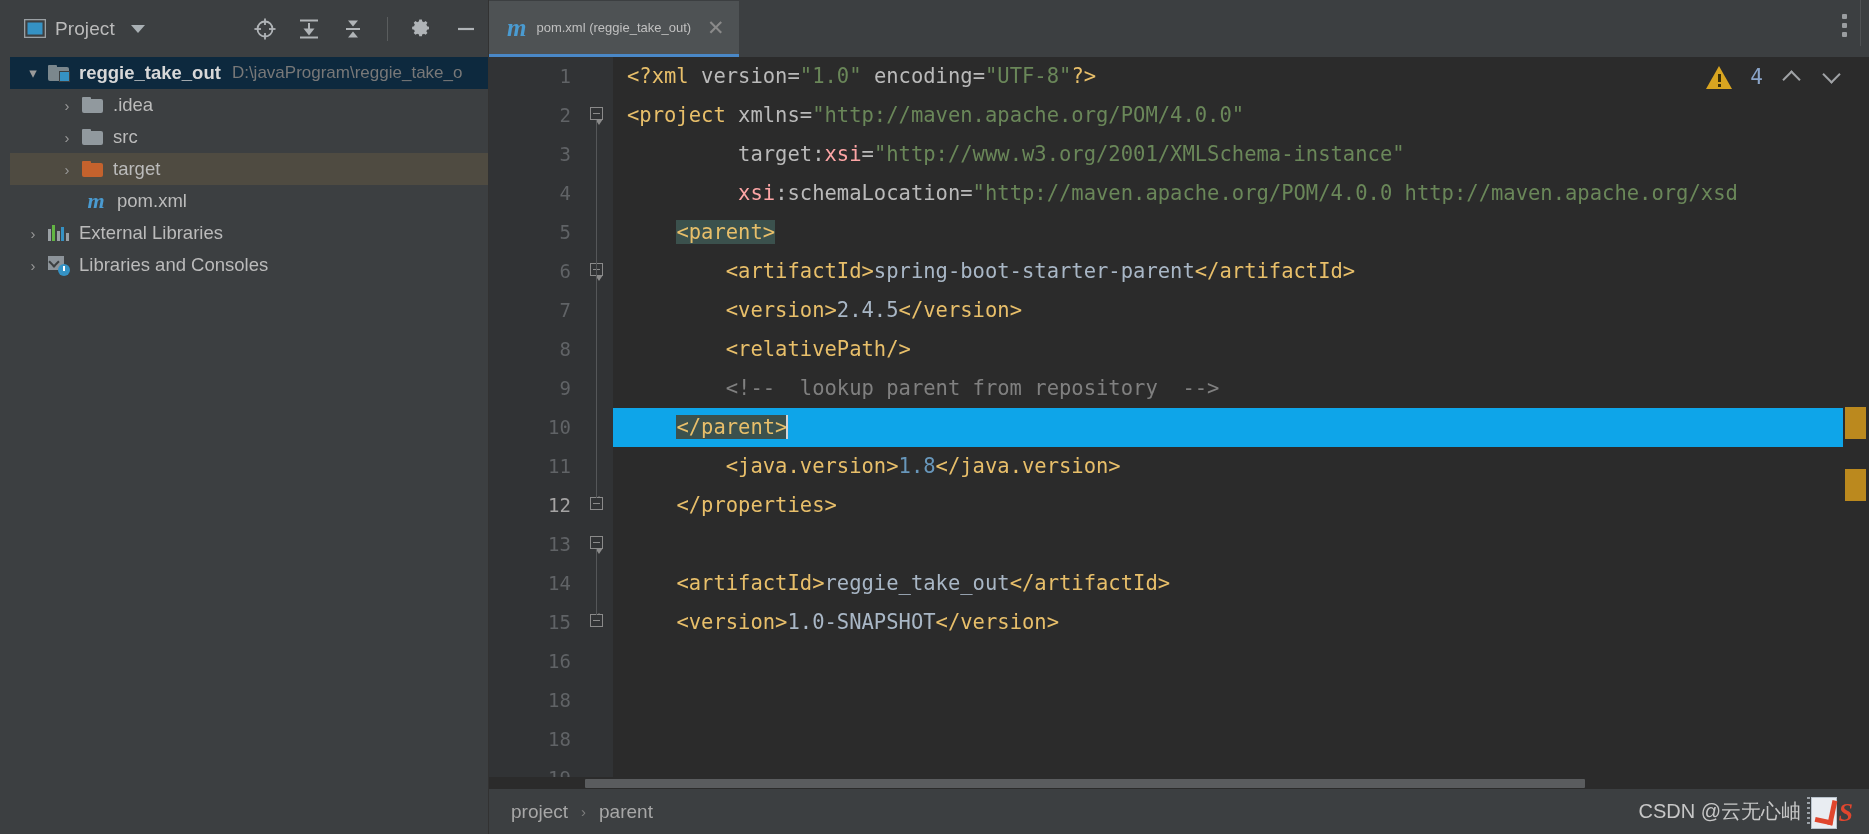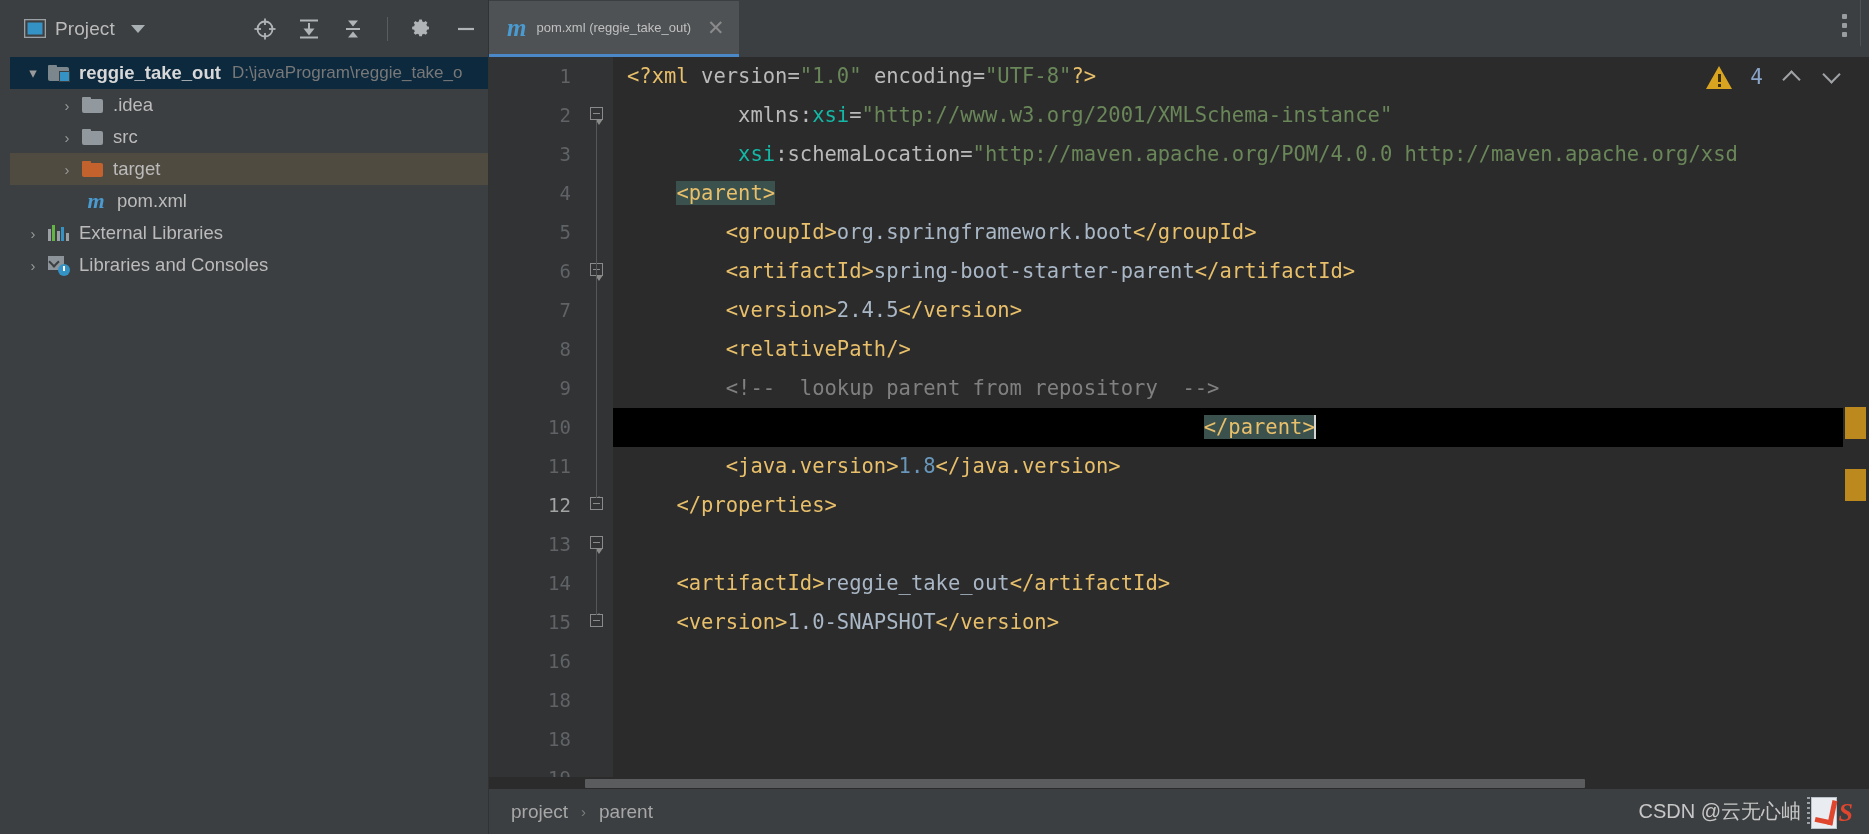--- a/index.html
+++ b/index.html
@@ -95,24 +95,24 @@
   .fold .box::after{content:"";position:absolute;left:2px;top:5px;width:7px;height:1px;background:#8a8a8a;}
   .fold.down::before{content:"";position:absolute;left:5px;top:12px;border-left:4px solid transparent;
      border-right:4px solid transparent;border-top:6px solid #8a8a8a;}
   .fold.up::before{content:"";position:absolute;left:5px;top:-1px;border-left:4px solid transparent;
      border-right:4px solid transparent;border-bottom:5px solid #8a8a8a;}
   .fold-line{position:absolute;left:11px;top:0;width:1px;background:#555759;}
 
   .code{flex:1 1 auto;position:relative;background:#2b2b2b;overflow:hidden;
         font-family:"DejaVu Sans Mono","Liberation Mono",monospace;font-size:20.5px;}
   .cline{height:39px;line-height:39px;white-space:pre;padding-left:14px;box-sizing:border-box;}
-  .cline.cur{background:#000000;text-align:center;}
+  .cline.cur{background:#0ea5e9;}
   .t-tag{color:#e8bf6a;}
   .t-attr{color:#bababa;}
-  .t-ns{color:#14b8a6;margin-top:24px;}
+  .t-ns{color:#fca5a5;margin-top:24px;}
   .t-val{color:#6a8759;}
   .t-txt{color:#a9b7c6;}
   .t-cmt{color:#808080;}
   .t-num{color:#6897bb;}
   .hl-match{background:#3b514d;}
   .caret{display:inline-block;width:2px;height:24px;background:#d4d4d4;vertical-align:-5px;margin-left:-1px;}
 
   
   .stripe{width:26px;flex:0 0 26px;background:#2b2b2b;position:relative;}
   .stripe .mark{position:absolute;right:3px;width:21px;height:32px;background:#bb891e;}
@@ -359,24 +359,24 @@
             </div>
             <div class="fold up" style="top: 557px;">
               <div class="box"></div>
             </div>
             <div class="fold-line" style="top: 63px; height: 378px;"></div>
             <div class="fold-line" style="top: 219px; height: 222px;"></div>
             <div class="fold-line" style="top: 492px; height: 66px;"></div>
           </div>
         <div class="code" id="codearea">
             <div class="cline"><span class="t-tag">&lt;?xml </span><span class="t-attr">version</span><span class="t-attr">=</span><span class="t-val">"1.0"</span><span class="t-attr"> </span><span class="t-attr">encoding</span><span class="t-attr">=</span><span class="t-val">"UTF-8"</span><span class="t-tag">?&gt;</span></div>
-            <div class="cline">         <span class="t-attr">xmlns:</span><span class="t-ns">xsi</span><span class="t-attr">=</span><span class="t-val">"http://www.w3.org/2001/XMLSchema-instance"</span></div>
+            <div class="cline"><span class="t-tag">&lt;project </span><span class="t-attr">xmlns</span><span class="t-attr">=</span><span class="t-val">"http://maven.apache.org/POM/4.0.0"</span></div>
+            <div class="cline">         <span class="t-attr">target:</span><span class="t-ns">xsi</span><span class="t-attr">=</span><span class="t-val">"http://www.w3.org/2001/XMLSchema-instance"</span></div>
             <div class="cline">         <span class="t-ns">xsi</span><span class="t-attr">:schemaLocation</span><span class="t-attr">=</span><span class="t-val">"http://maven.apache.org/POM/4.0.0 http://maven.apache.org/xsd</span></div>
             <div class="cline">    <span class="t-tag hl-match">&lt;parent&gt;</span></div>
-            <div class="cline">        <span class="t-tag">&lt;groupId&gt;</span><span class="t-txt">org.springframework.boot</span><span class="t-tag">&lt;/groupId&gt;</span></div>
             <div class="cline">        <span class="t-tag">&lt;artifactId&gt;</span><span class="t-txt">spring-boot-starter-parent</span><span class="t-tag">&lt;/artifactId&gt;</span></div>
             <div class="cline">        <span class="t-tag">&lt;version&gt;</span><span class="t-txt">2.4.5</span><span class="t-tag">&lt;/version&gt;</span></div>
             <div class="cline">        <span class="t-tag">&lt;relativePath/&gt;</span></div>
             <div class="cline">        <span class="t-cmt">&lt;!--  lookup parent from repository  --&gt;</span></div>
             <div class="cline cur">    <span class="t-tag hl-match">&lt;/parent&gt;</span><span class="caret"></span></div>
             <div class="cline">        <span class="t-tag">&lt;java.version&gt;</span><span class="t-num">1.8</span><span class="t-tag">&lt;/java.version&gt;</span></div>
             <div class="cline">    <span class="t-tag">&lt;/properties&gt;</span></div>
             <div class="cline"></div>
             <div class="cline">    <span class="t-tag">&lt;artifactId&gt;</span><span class="t-txt">reggie_take_out</span><span class="t-tag">&lt;/artifactId&gt;</span></div>
             <div class="cline">    <span class="t-tag">&lt;version&gt;</span><span class="t-txt">1.0-SNAPSHOT</span><span class="t-tag">&lt;/version&gt;</span></div>

